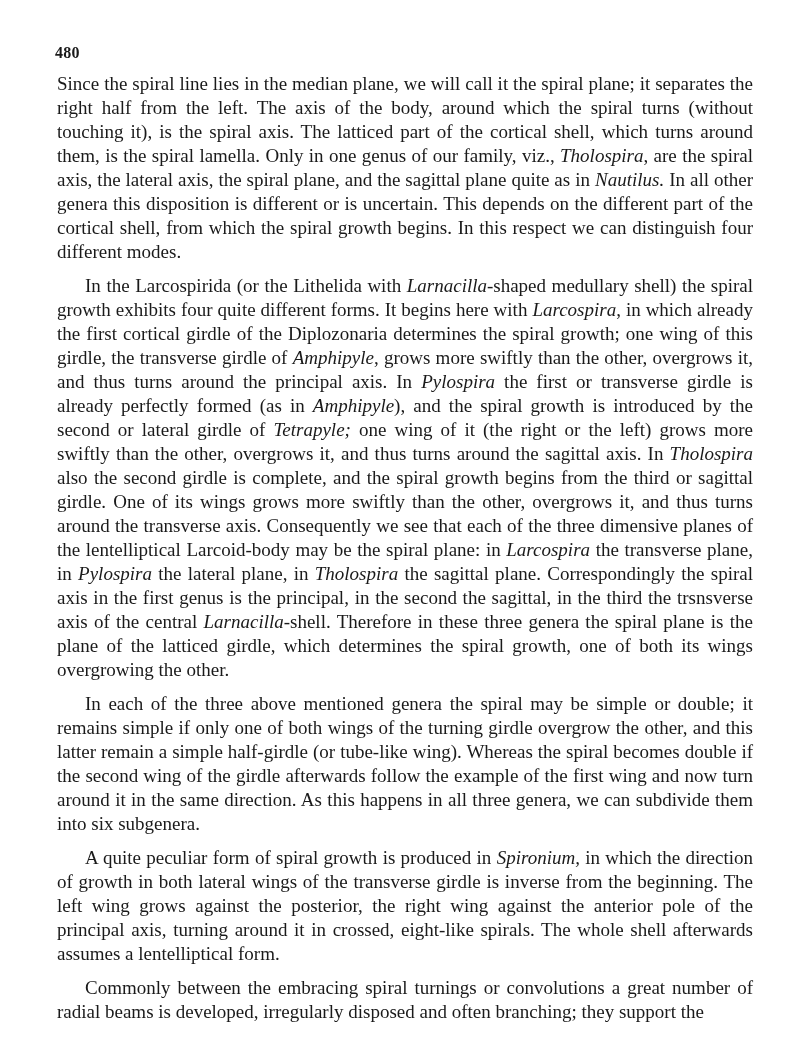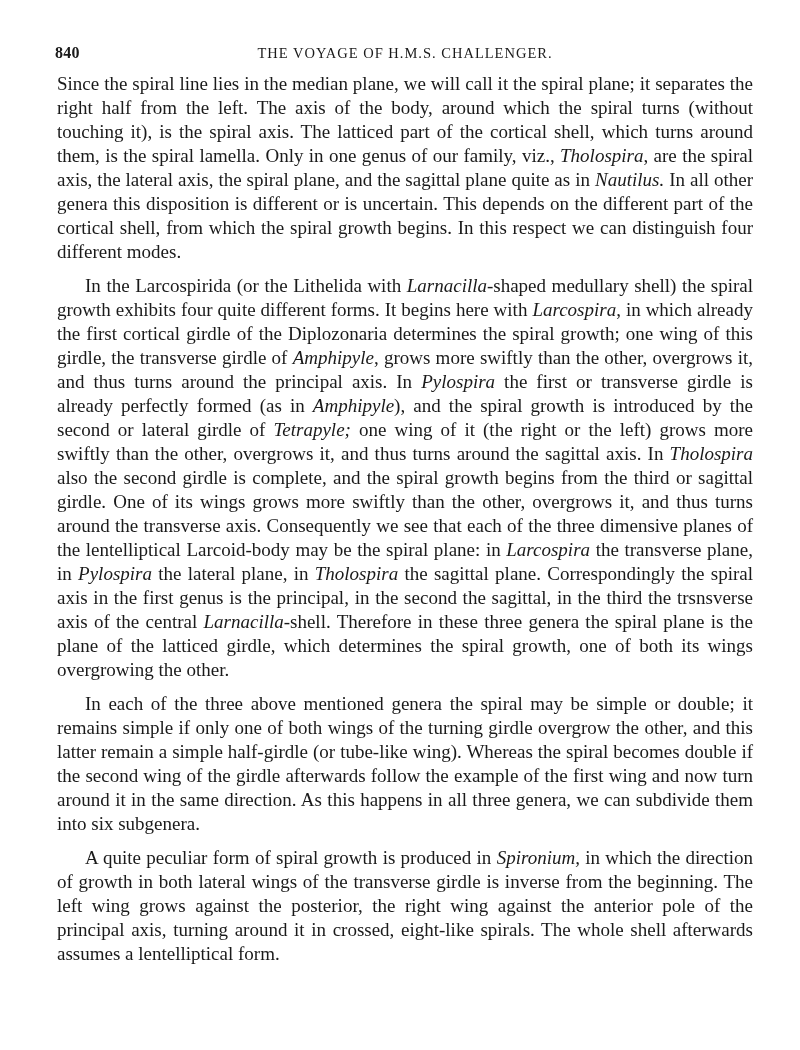--- a/index.html
+++ b/index.html
@@ -22,22 +22,22 @@
   }
   .para + .para { margin-top: 10px; }
   .indent { text-indent: 28px; }
   .para span.it { font-style: italic; }
 </style>
 </head>
 <body>
 
 <div class="page">
   <div class="header">
-    <span class="page-number">840</span>
-    <span class="running-title">THE VOYAGE OF H.M.S. CHALLENGER.</span>
+    <span class="page-number">480</span>
   </div>
   <div class="body-text" id="body-text">
       <p class="para"><span>Since the spiral line lies in the median plane, we will call it the spiral plane; it separates the right half from the left.  The axis of the body, around which the spiral turns (without touching it), is the spiral axis.  The latticed part of the cortical shell, which turns around them, is the spiral lamella.  Only in one genus of our family, viz., </span><span class="it">Tholospira</span><span>, are the spiral axis, the lateral axis, the spiral plane, and the sagittal plane quite as in </span><span class="it">Nautilus.</span><span>  In all other genera this disposition is different or is uncertain.  This depends on the different part of the cortical shell, from which the spiral growth begins.  In this respect we can distinguish four different modes.</span></p>
       <p class="para indent"><span>In the Larcospirida (or the Lithelida with </span><span class="it">Larnacilla</span><span>-shaped medullary shell) the spiral growth exhibits four quite different forms.  It begins here with </span><span class="it">Larcospira</span><span>, in which already the first cortical girdle of the Diplozonaria determines the spiral growth; one wing of this girdle, the transverse girdle of </span><span class="it">Amphipyle</span><span>, grows more swiftly than the other, overgrows it, and thus turns around the principal axis.  In </span><span class="it">Pylospira</span><span> the first or transverse girdle is already perfectly formed (as in </span><span class="it">Amphipyle</span><span>), and the spiral growth is introduced by the second or lateral girdle of </span><span class="it">Tetrapyle;</span><span> one wing of it (the right or the left) grows more swiftly than the other, overgrows it, and thus turns around the sagittal axis.  In </span><span class="it">Tholospira</span><span> also the second girdle is complete, and the spiral growth begins from the third or sagittal girdle.  One of its wings grows more swiftly than the other, overgrows it, and thus turns around the transverse axis.  Consequently we see that each of the three dimensive planes of the lentelliptical Larcoid-body may be the spiral plane: in </span><span class="it">Larcospira</span><span> the transverse plane, in </span><span class="it">Pylospira</span><span> the lateral plane, in </span><span class="it">Tholospira</span><span> the sagittal plane.  Correspondingly the spiral axis in the first genus is the principal, in the second the sagittal, in the third the trsnsverse axis of the central </span><span class="it">Larnacilla</span><span>-shell.  Therefore in these three genera the spiral plane is the plane of the latticed girdle, which determines the spiral growth, one of both its wings overgrowing the other.</span></p>
       <p class="para indent"><span>In each of the three above mentioned genera the spiral may be simple or double; it remains simple if only one of both wings of the turning girdle overgrow the other, and this latter remain a simple half-girdle (or tube-like wing).  Whereas the spiral becomes double if the second wing of the girdle afterwards follow the example of the first wing and now turn around it in the same direction.  As this happens in all three genera, we can subdivide them into six subgenera.</span></p>
       <p class="para indent"><span>A quite peculiar form of spiral growth is produced in </span><span class="it">Spironium,</span><span> in which the direction of growth in both lateral wings of the transverse girdle is inverse from the beginning.  The left wing grows against the posterior, the right wing against the anterior pole of the principal axis, turning around it in crossed, eight-like spirals.  The whole shell afterwards assumes a lentelliptical form.</span></p>
+      <p class="para indent"><span>Commonly between the embracing spiral turnings or convolutions a great number of radial beams is developed, irregularly disposed and often branching; they support the</span></p>
     </div>
 </div>
 
 </body></html>

